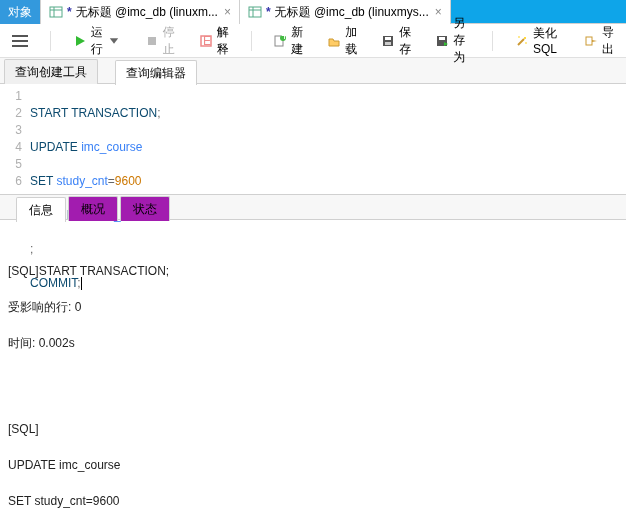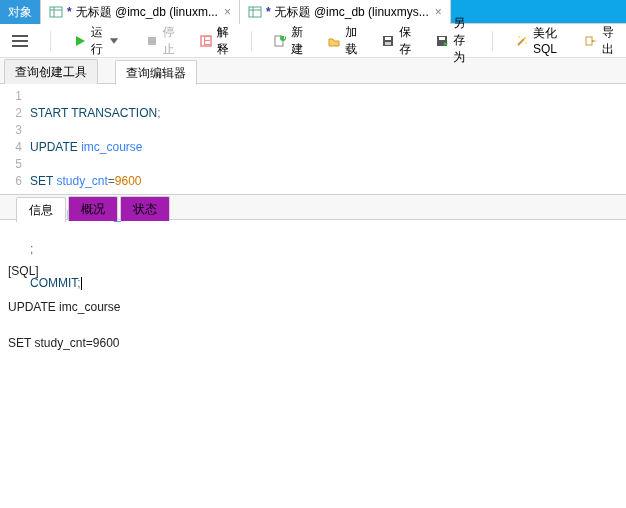--- a/index.html
+++ b/index.html
@@ -215,20 +215,25 @@
   <div class="rtab">
       <span>概况</span>
     </div>
   <div class="rtab">
       <span>状态</span>
     </div>
 </div>
 
 <div class="output">
   <div class="blk">
+    <div>[SQL]START TRANSACTION;</div>
+    <div>受影响的行: 0</div>
+    <div>时间: 0.002s</div>
+  </div>
+  <div class="blk">
     <div>[SQL]</div>
     <div>UPDATE imc_course</div>
     <div>SET study_cnt=9600</div>
     
     
     
     
   </div>
   
 </div>

